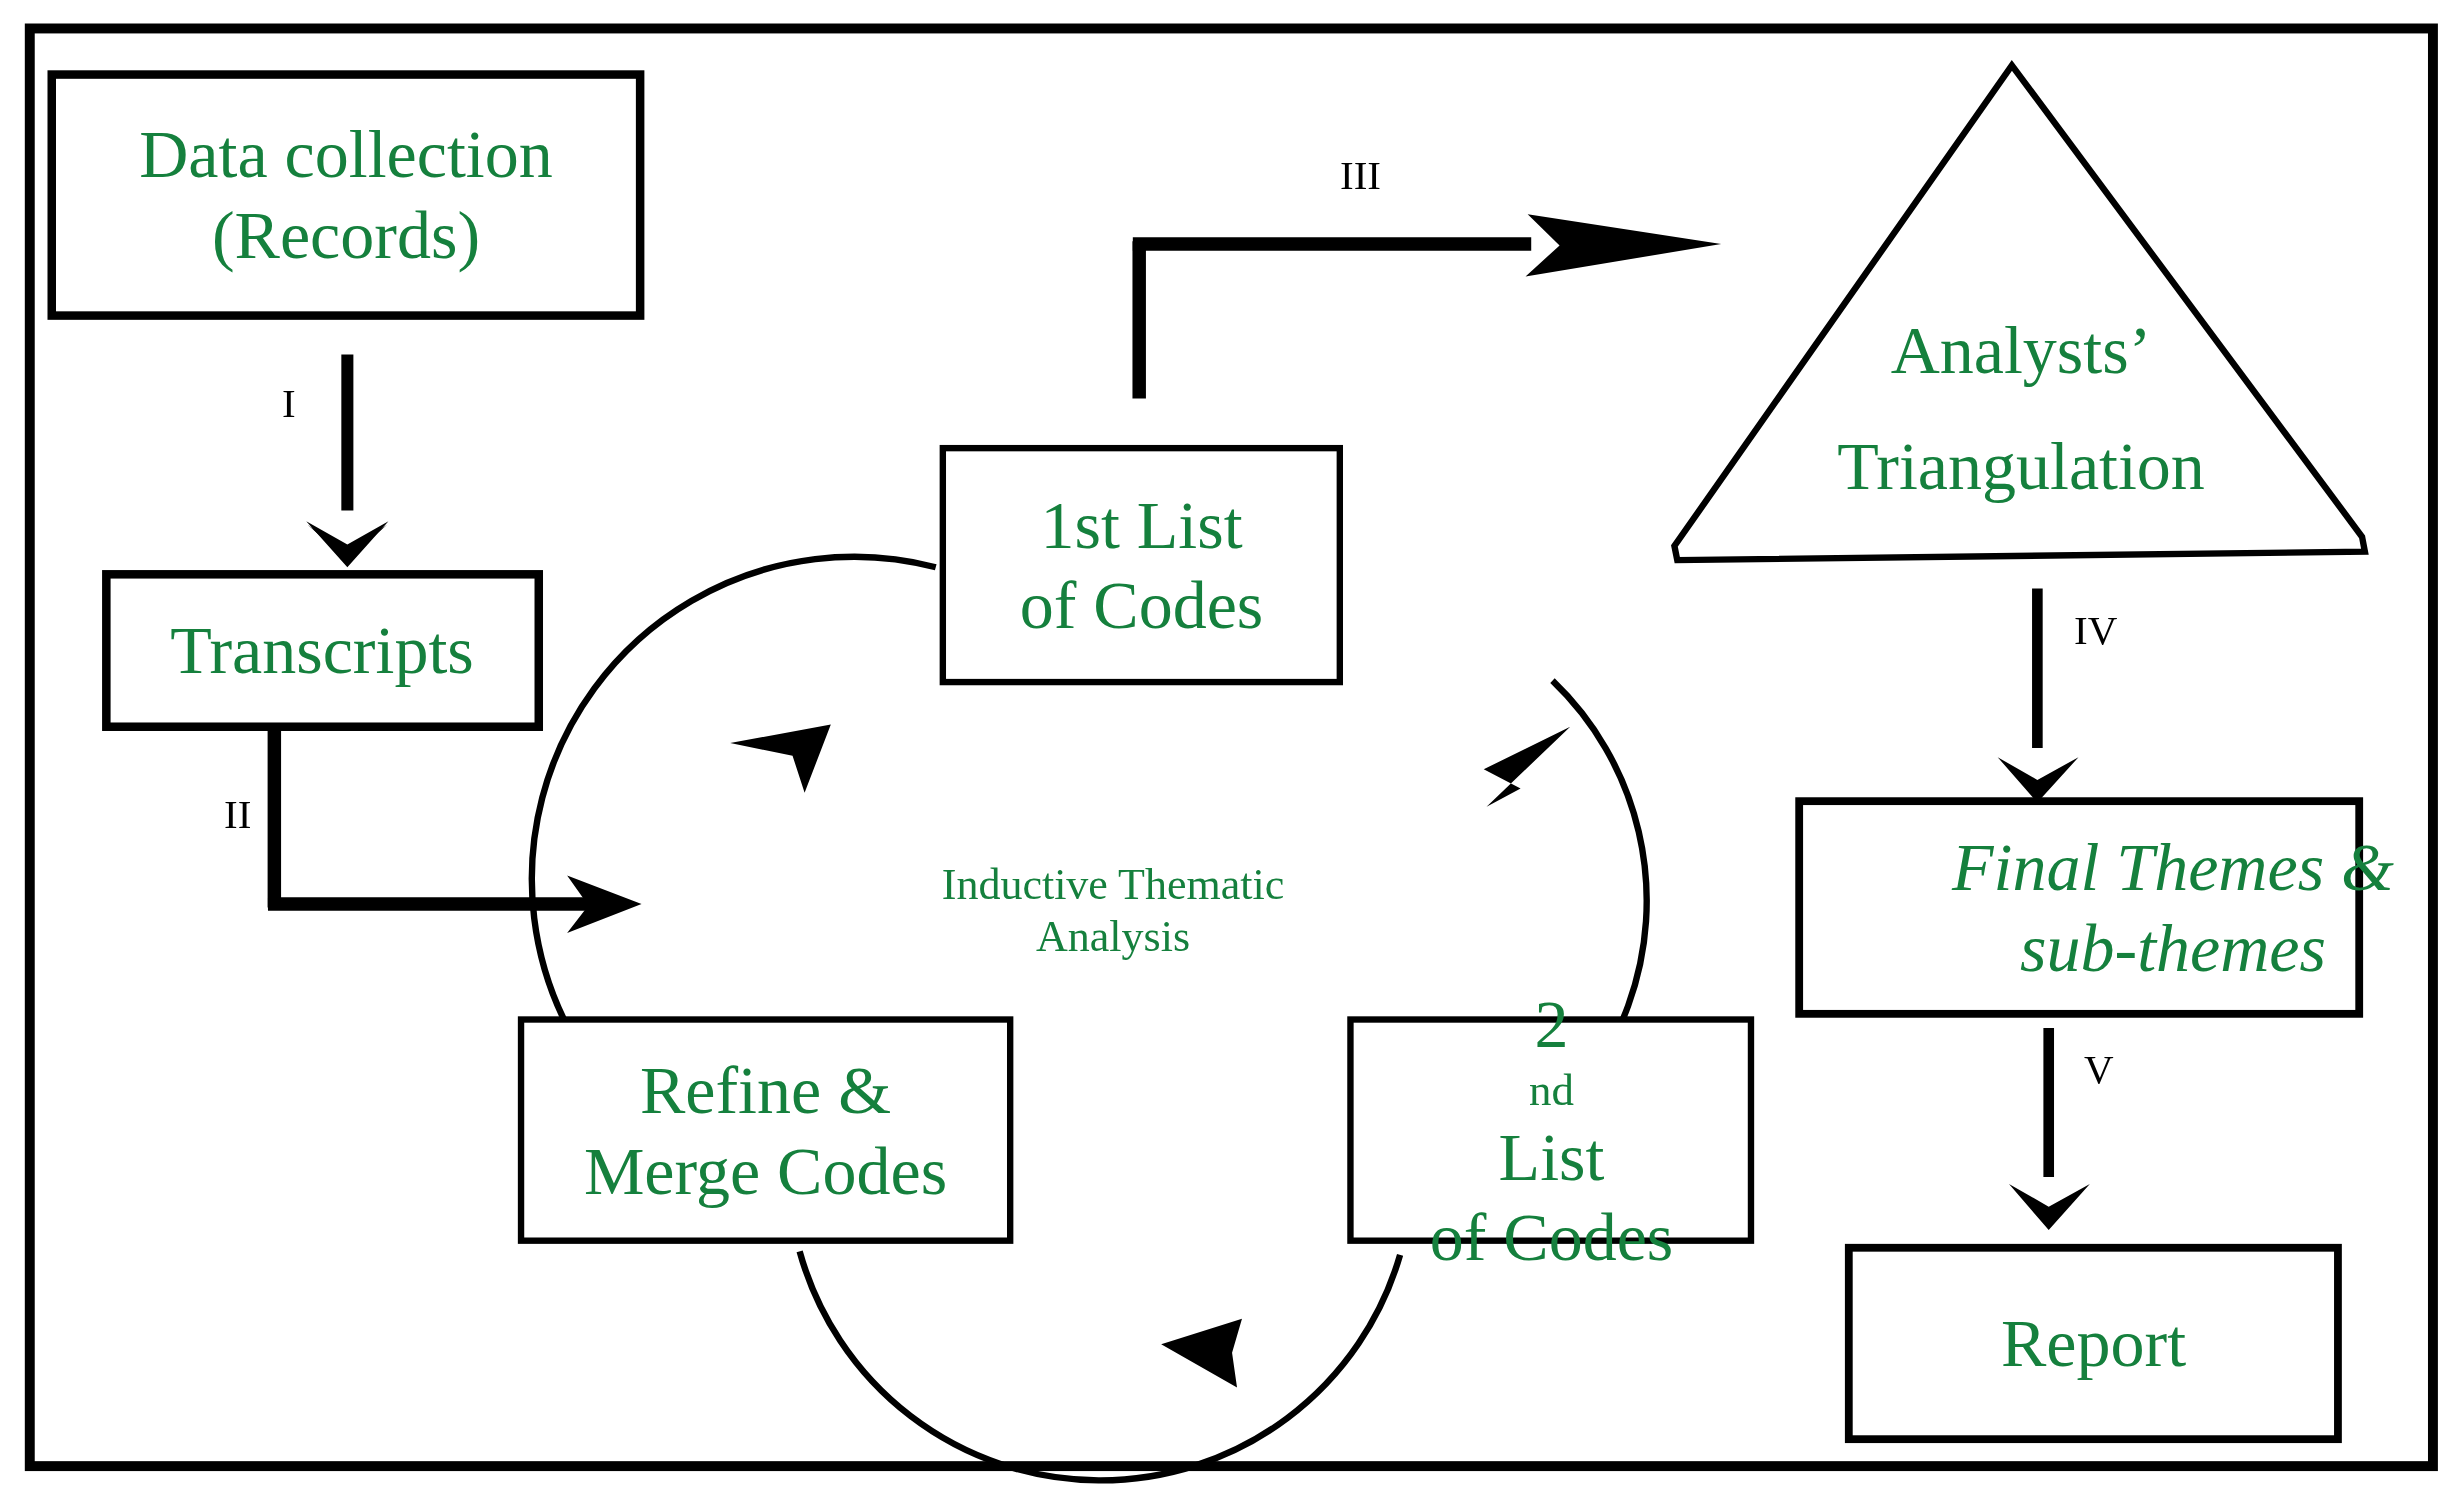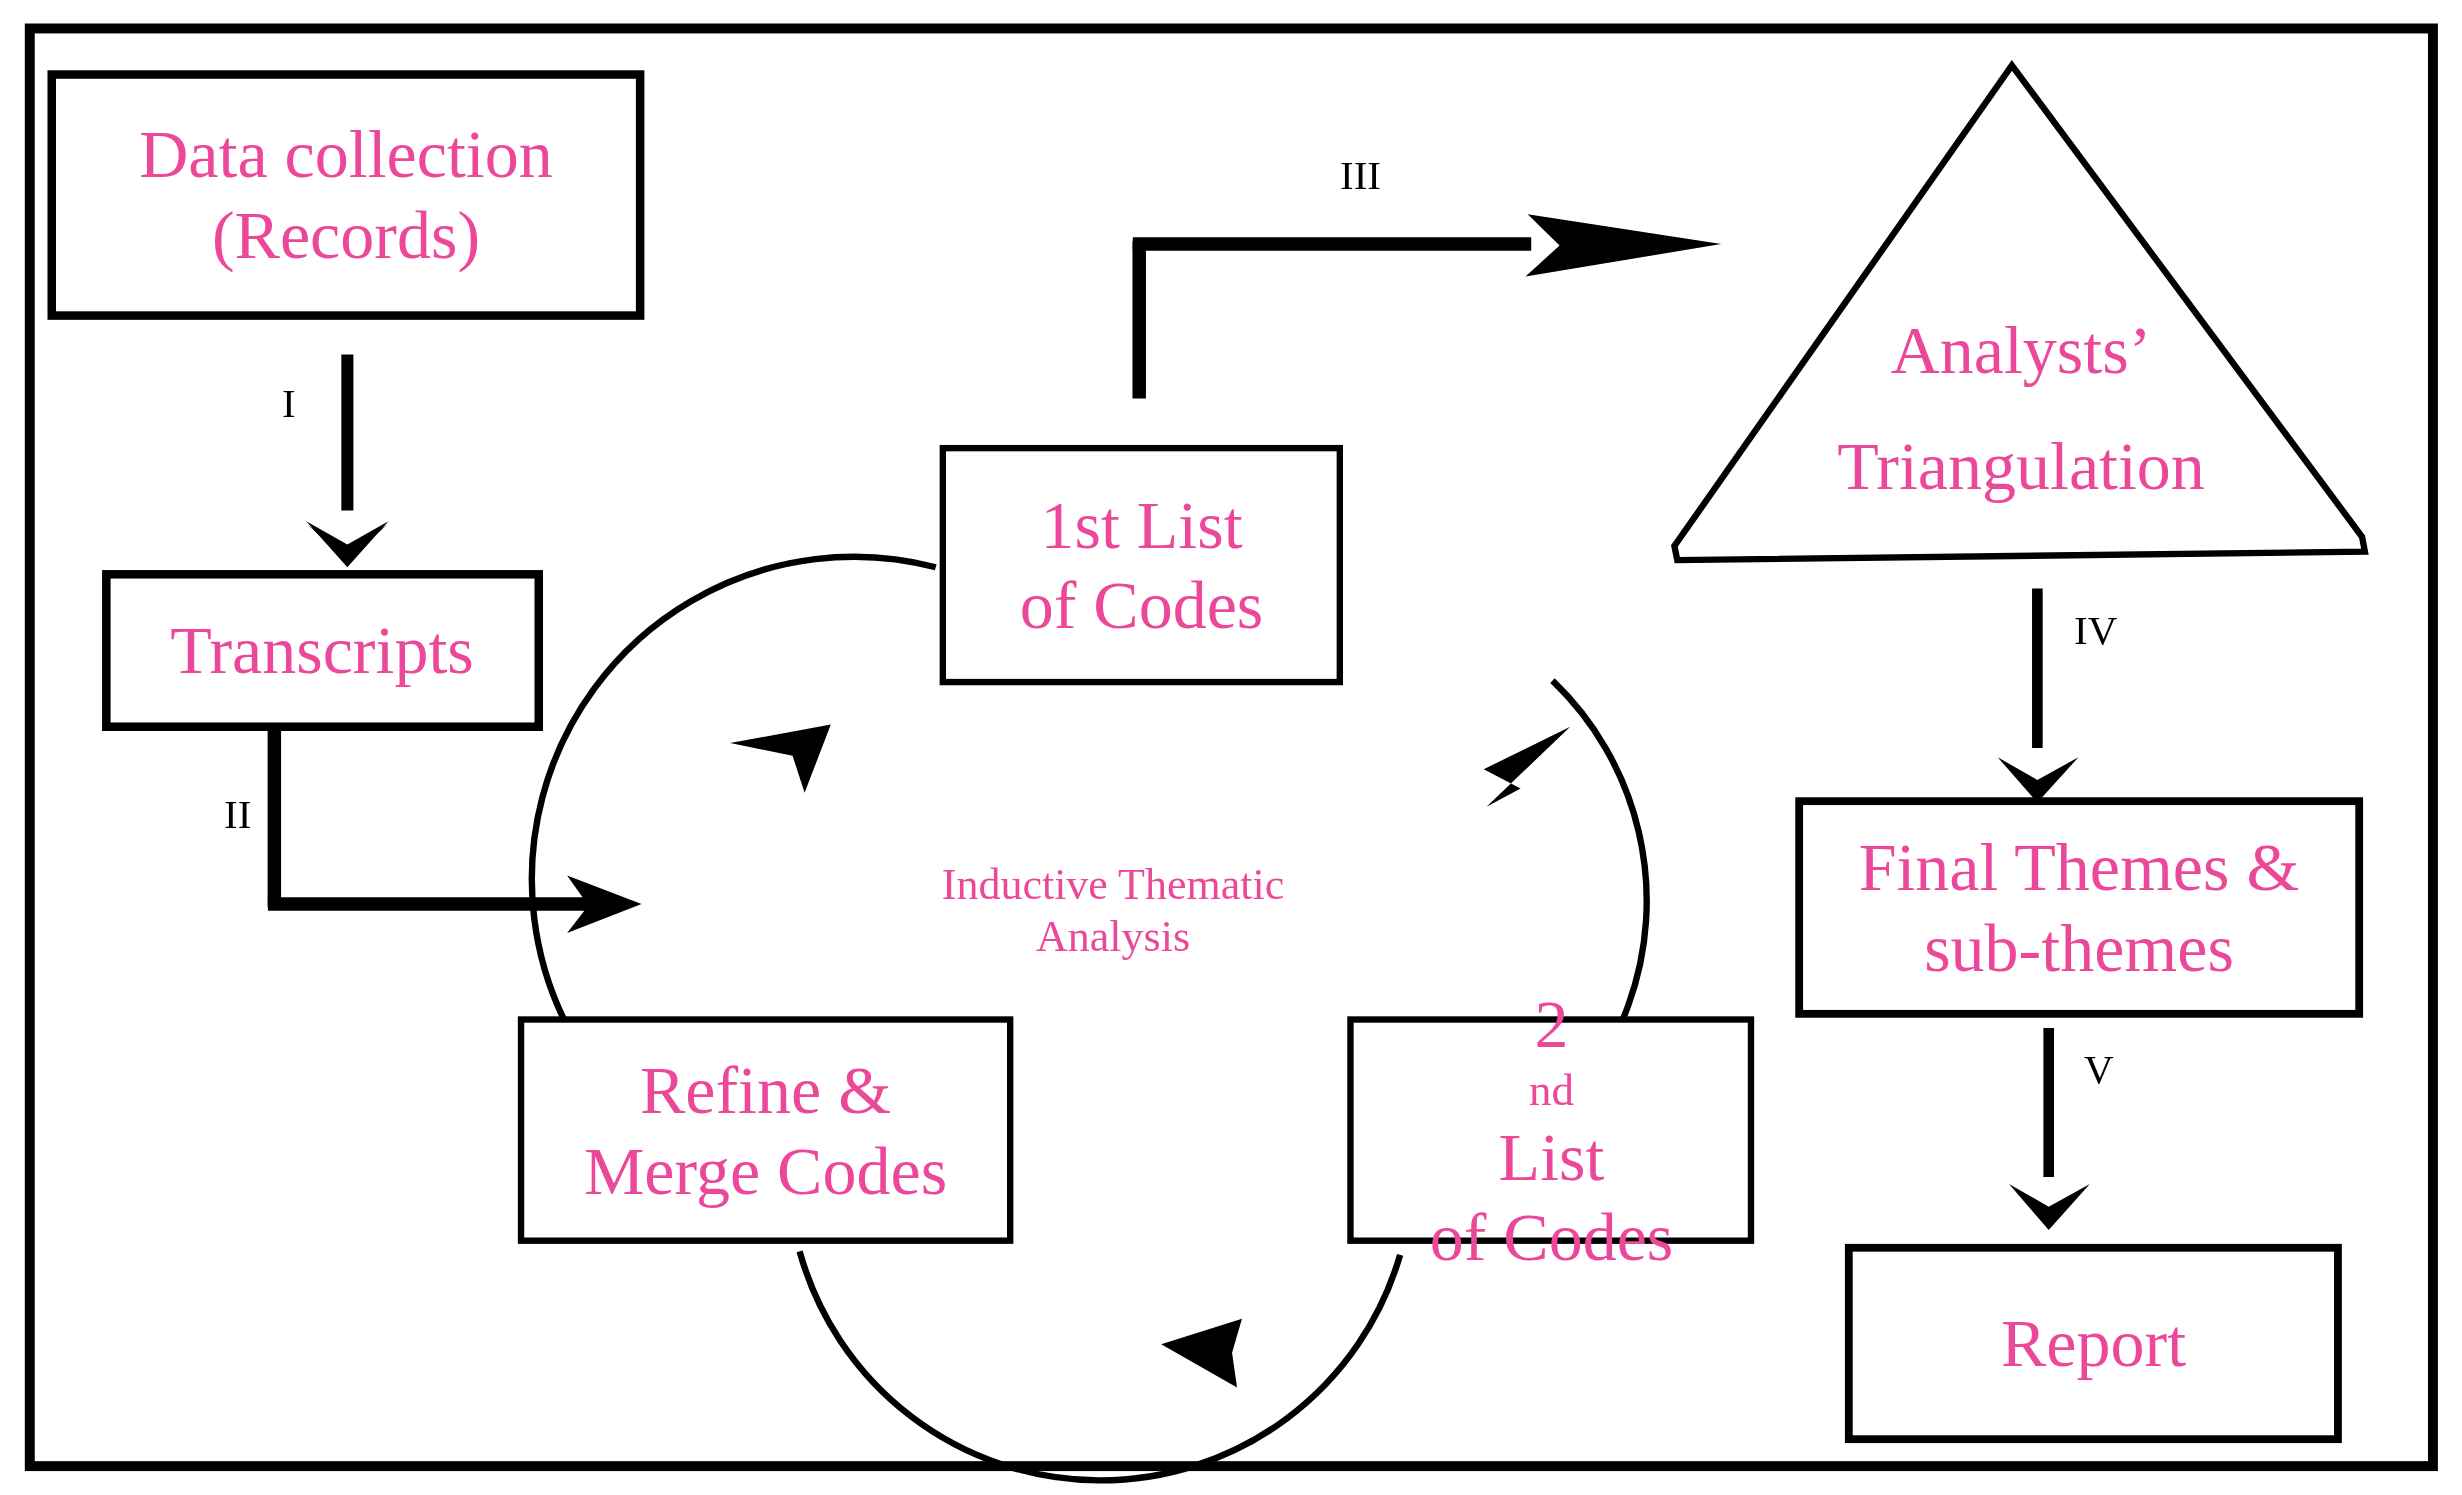--- a/index.html
+++ b/index.html
@@ -22,21 +22,21 @@
     width: 2462px;
     height: 1496px;
   }
   .node-label {
     position: absolute;
     display: flex;
     flex-direction: column;
     align-items: center;
     justify-content: center;
     text-align: center;
-    color: #ec4899;
+    color: #15803d;
     line-height: 1.18;
     white-space: nowrap;
     pointer-events: none;
   }
   .node-label span { display: block; }
   .sz-box { font-size: 68px; }
   .sz-center { font-size: 44px; }
   .roman-label {
     position: absolute;
     color: #000000;
@@ -134,21 +134,21 @@
   <div class="node-label sz-center" style="left:730px; top:808px; width:766px; height:206px;">
     <span>Inductive Thematic</span>
     <span>Analysis</span>
   </div>
 
   <div class="node-label sz-box" style="left:1702px; top:305px; width:638px; height:206px;gap:36px;">
     <span>Analysts’</span>
     <span>Triangulation</span>
   </div>
 
-  <div class="node-label sz-box" style="left:1799px; top:801px; width:560px; height:213px;">
+  <div class="node-label sz-box" style="left:1893px; top:801px; width:560px; height:213px;font-style:italic;">
     <span>Final Themes &amp;</span>
     <span>sub-themes</span>
   </div>
 
   <div class="node-label sz-box" style="left:1849px; top:1248px; width:489px; height:191px;">
     <span>Report</span>
   </div>
 
   <div class="roman-label" style="left:282px; top:383px;">I</div>
   <div class="roman-label" style="left:224px; top:794px;">II</div>

